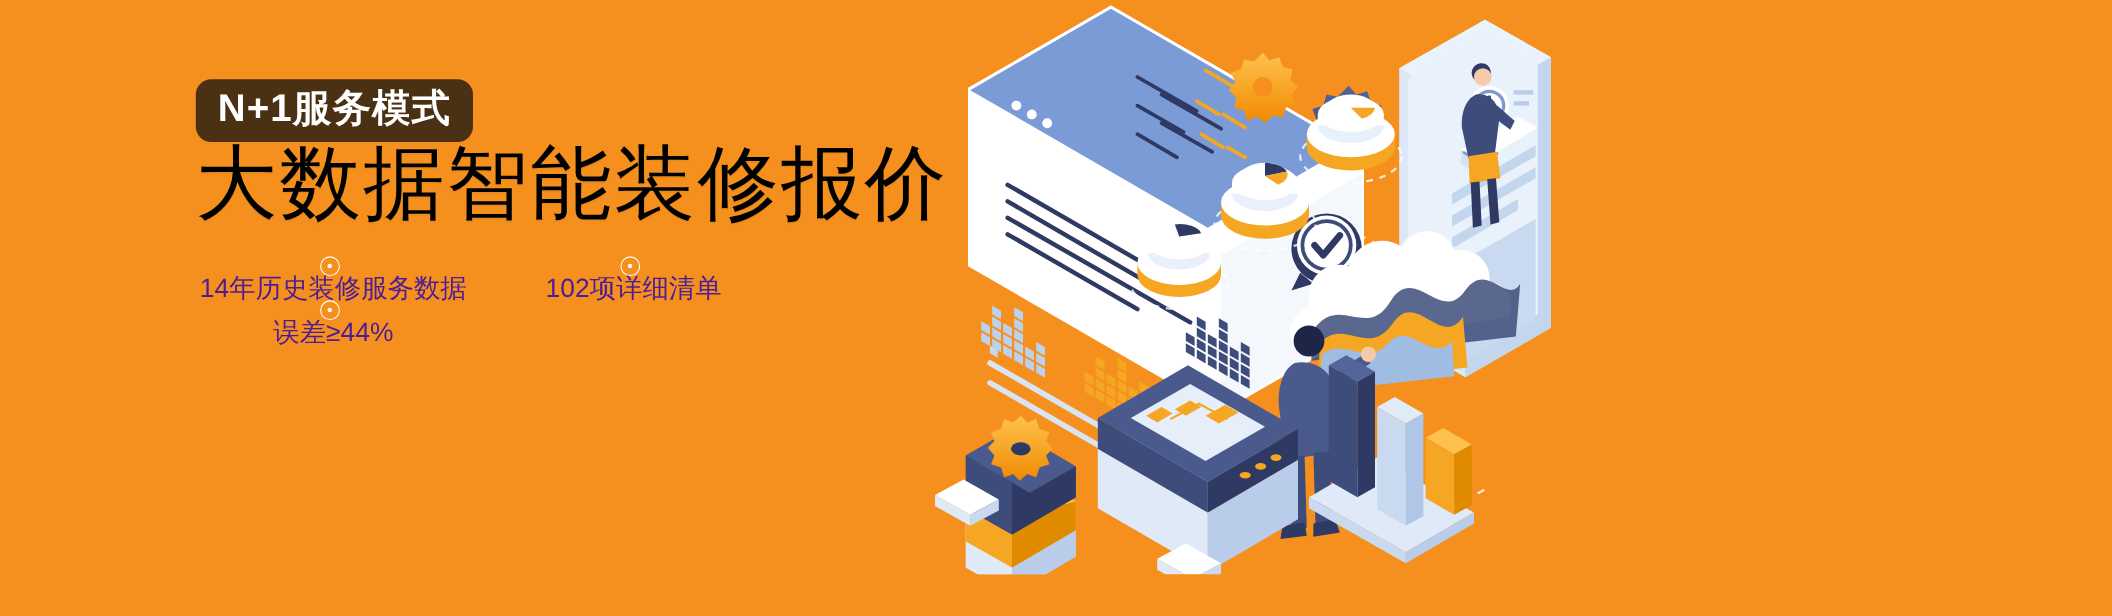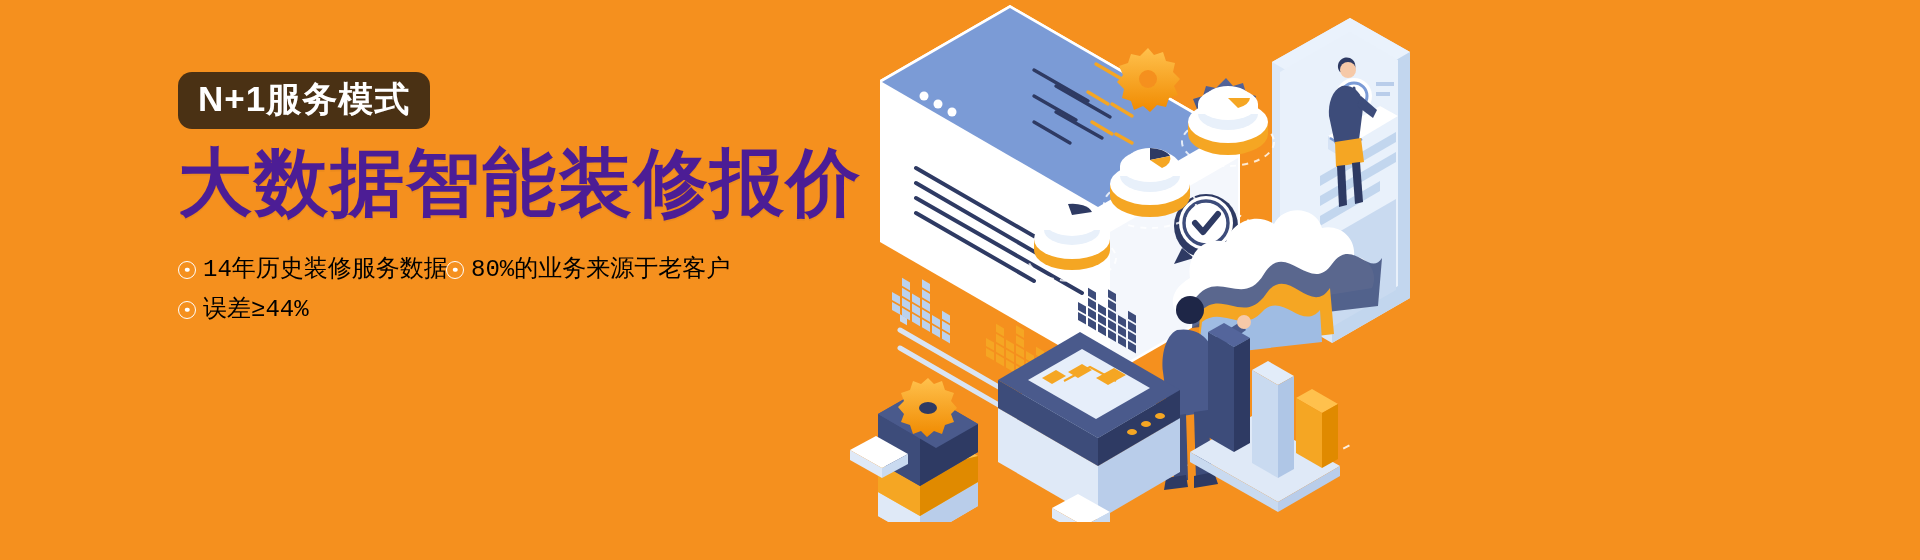--- a/index.html
+++ b/index.html
@@ -24,44 +24,45 @@
     color:#FFFFFF;
     font-size:35px;
     font-weight:bold;
     line-height:1;
     padding:9px 20px 13px 20px;
     border-radius:14px;
     letter-spacing:1px;
     white-space:nowrap;
   }
   .headline{
-    margin-top:16px;
-    color:#4c1d95;
+    margin-top:0;
+    color:#000000;
     font-size:74px;
-    font-weight:bold;
+    font-weight:normal;
     line-height:1.04;
     letter-spacing:2px;
     white-space:nowrap;
     text-shadow:0 2px 0 rgba(0,0,0,.04);
   }
   .bullets{
     margin-top:28px;
     display:grid;
     grid-template-columns:250px 260px;
     grid-auto-rows:40px;
     column-gap:18px;
     align-items:center;
   }
   .bullet{
     display:flex;align-items:center;
-    color:#000000;
-    font-family:Liberation Mono, monospace;
+    color:#4c1d95;
+    font-family:Liberation Sans, sans-serif;
     font-size:24px;
     line-height:1;
     white-space:nowrap;
+    flex-direction:column;
   }
   .bullet .dot{
     position:relative;
     display:inline-block;
     width:16px;height:16px;
     border:1.6px solid #FFFFFF;
     border-radius:50%;
     margin-right:7px;
     flex:0 0 auto;
   }
@@ -90,25 +91,25 @@
     <div class="headline">大数据智能装修报价</div>
 
     <div class="bullets">
 
       <div class="bullet">
         <span class="dot"></span>
         <span class="txt">14年历史装修服务数据</span>
       </div>
 
 
-
       <div class="bullet">
         <span class="dot"></span>
-        <span class="txt">80%的业务来源于老客户</span>
+        <span class="txt">102项详细清单</span>
       </div>
+
 
       <div class="bullet">
         <span class="dot"></span>
         <span class="txt">误差≥44%</span>
       </div>
 
     </div>
   </div>
 
   <div id="art">

